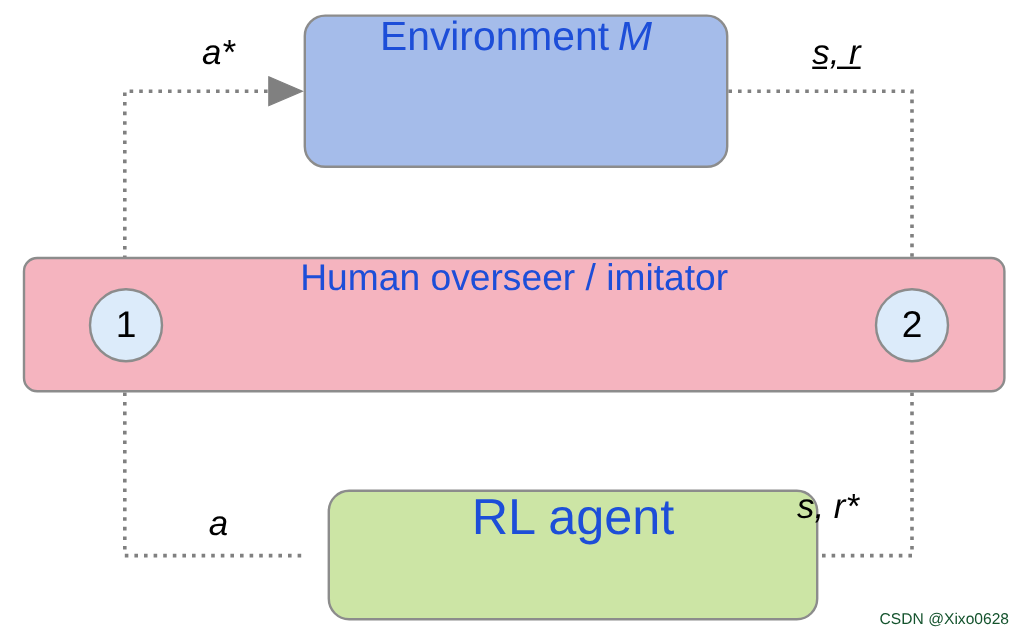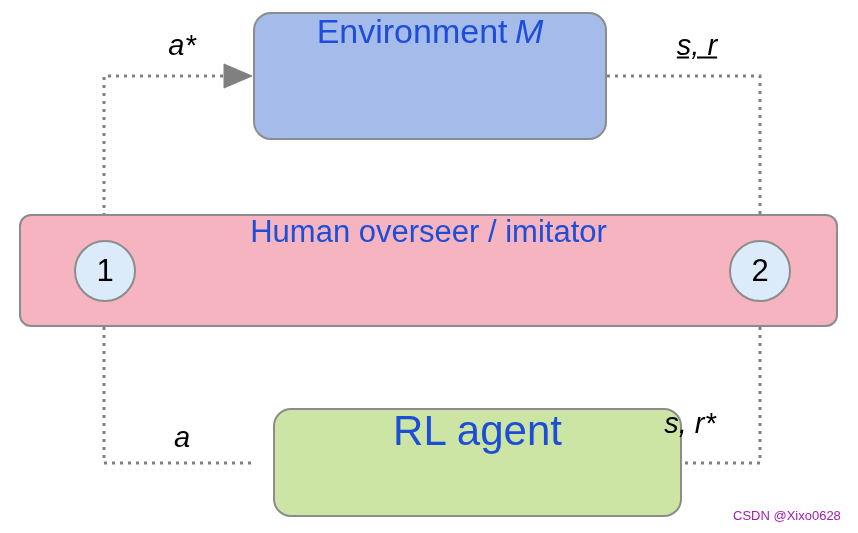--- a/index.html
+++ b/index.html
@@ -92,21 +92,21 @@
   }
   #label-a-star  { left: 182px; top: 45px; }
   #label-s-r     { left: 697px; top: 45px; text-decoration: underline; }
   #label-a       { left: 182px; top: 437px; }
   #label-s-r-star{ left: 690px; top: 423px; }
   #watermark {
     position: absolute;
     left: 733px;
     top: 509px;
     font-size: 13px;
-    color: #a21caf;
+    color: #14532d;
     white-space: nowrap;
     line-height: 1;
   }
 </style>
 </head>
 <body>
 
 <svg id="canvas" viewBox="0 0 858 533" xmlns="http://www.w3.org/2000/svg">
   <g stroke="#808080" stroke-width="3" stroke-dasharray="3 5" stroke-linecap="butt" fill="none">
 

